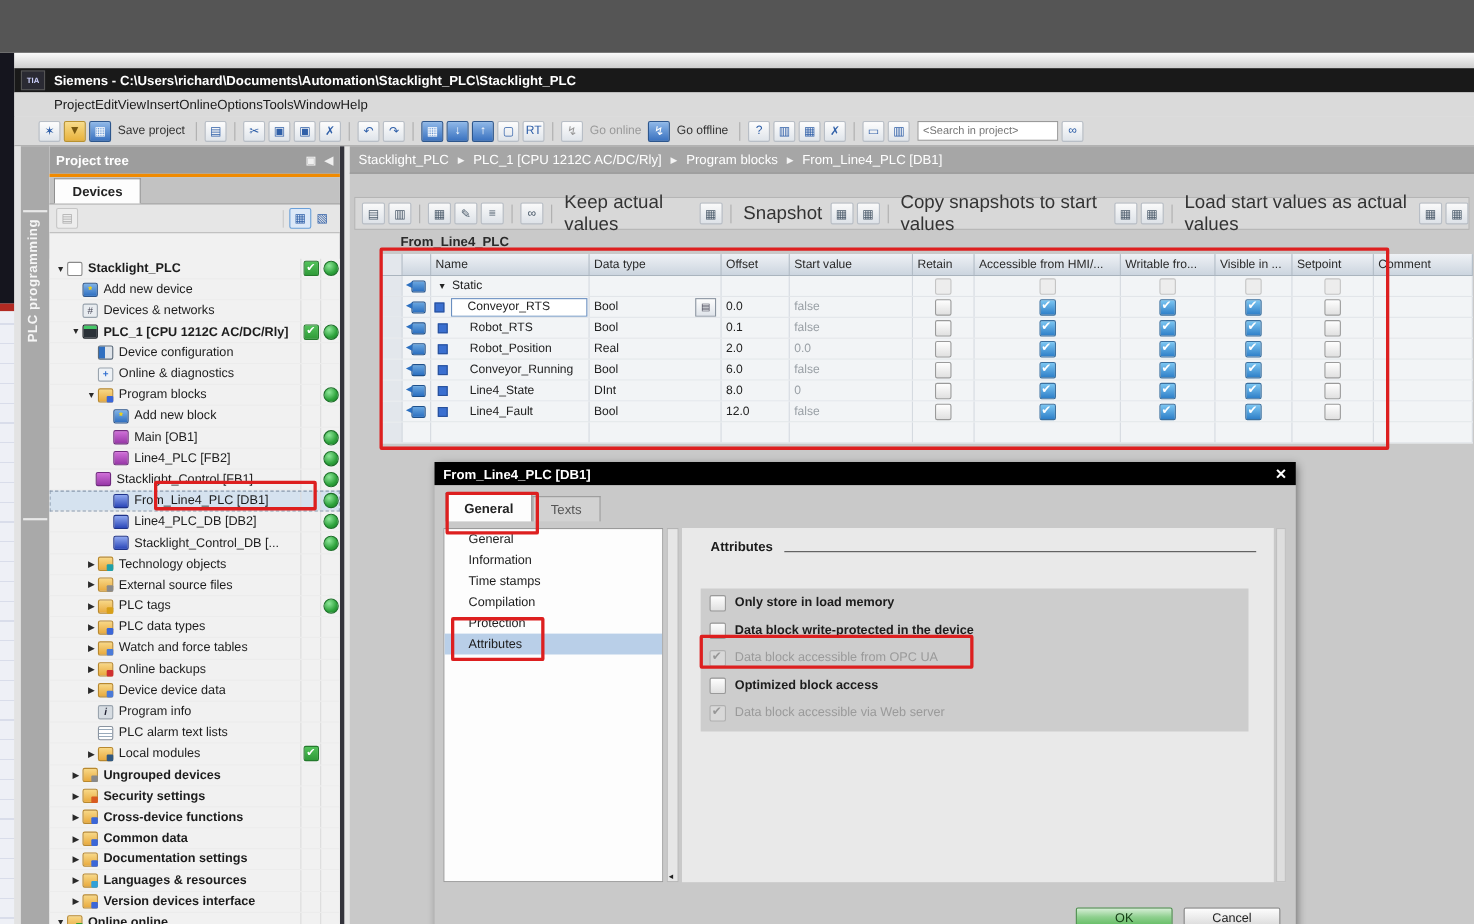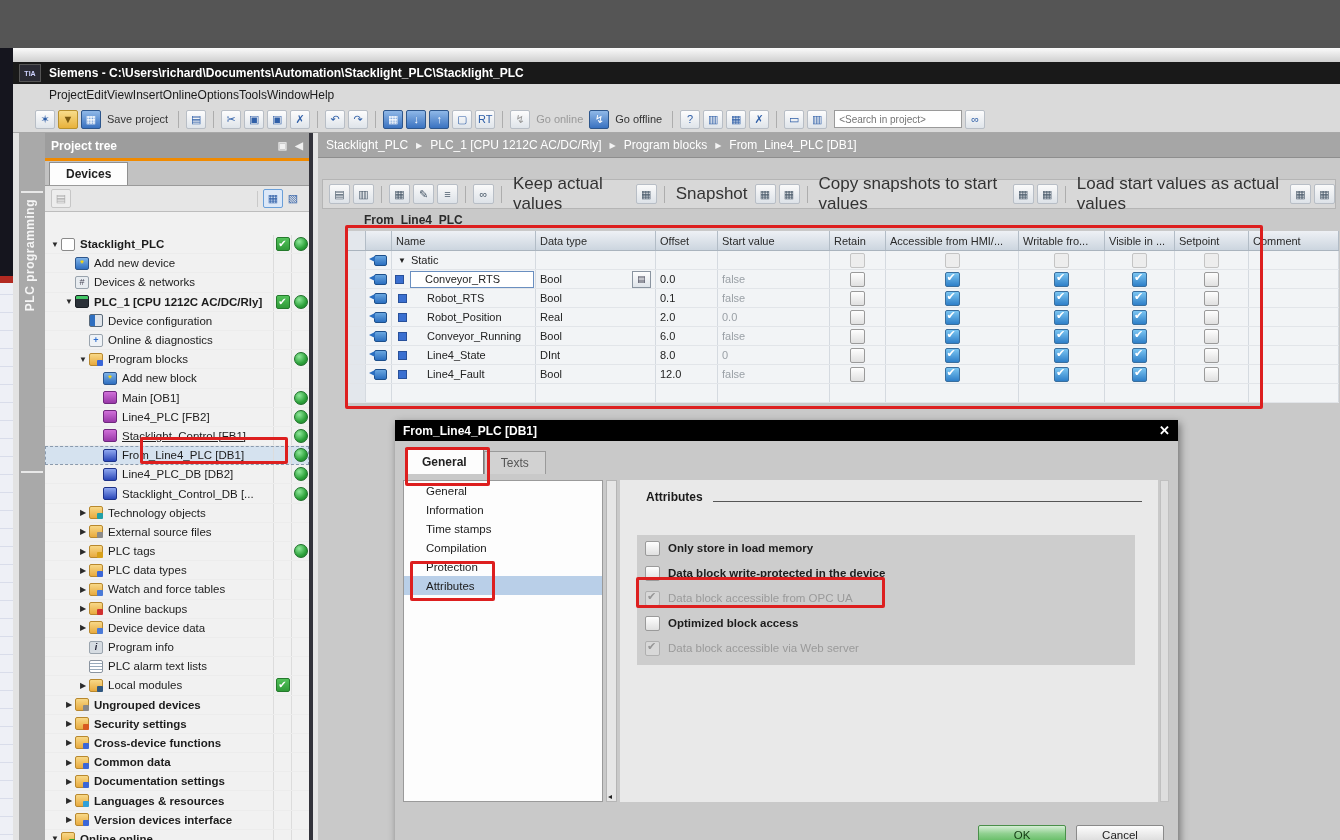--- a/index.html
+++ b/index.html
@@ -344,21 +344,21 @@
         <div class="trow" style="padding-left: 46px;">
           <span class="texp"></span>
           <span class="ticon i-fb"></span>
           <span class="tlbl">Line4_PLC [FB2]</span>
           <span class="tfill"></span>
           <span class="tcell"></span>
           <span class="tcell">
             <span class="dot"></span>
           </span>
         </div>
-        <div class="trow" style="padding-left: 46px; text-decoration: underline;">
+        <div class="trow" style="padding-left: 30px;">
           <span class="texp"></span>
           <span class="ticon i-fb"></span>
           <span class="tlbl">Stacklight_Control [FB1]</span>
           <span class="tfill"></span>
           <span class="tcell"></span>
           <span class="tcell">
             <span class="dot"></span>
           </span>
         </div>
         <div class="trow sel" style="padding-left: 46px;">

